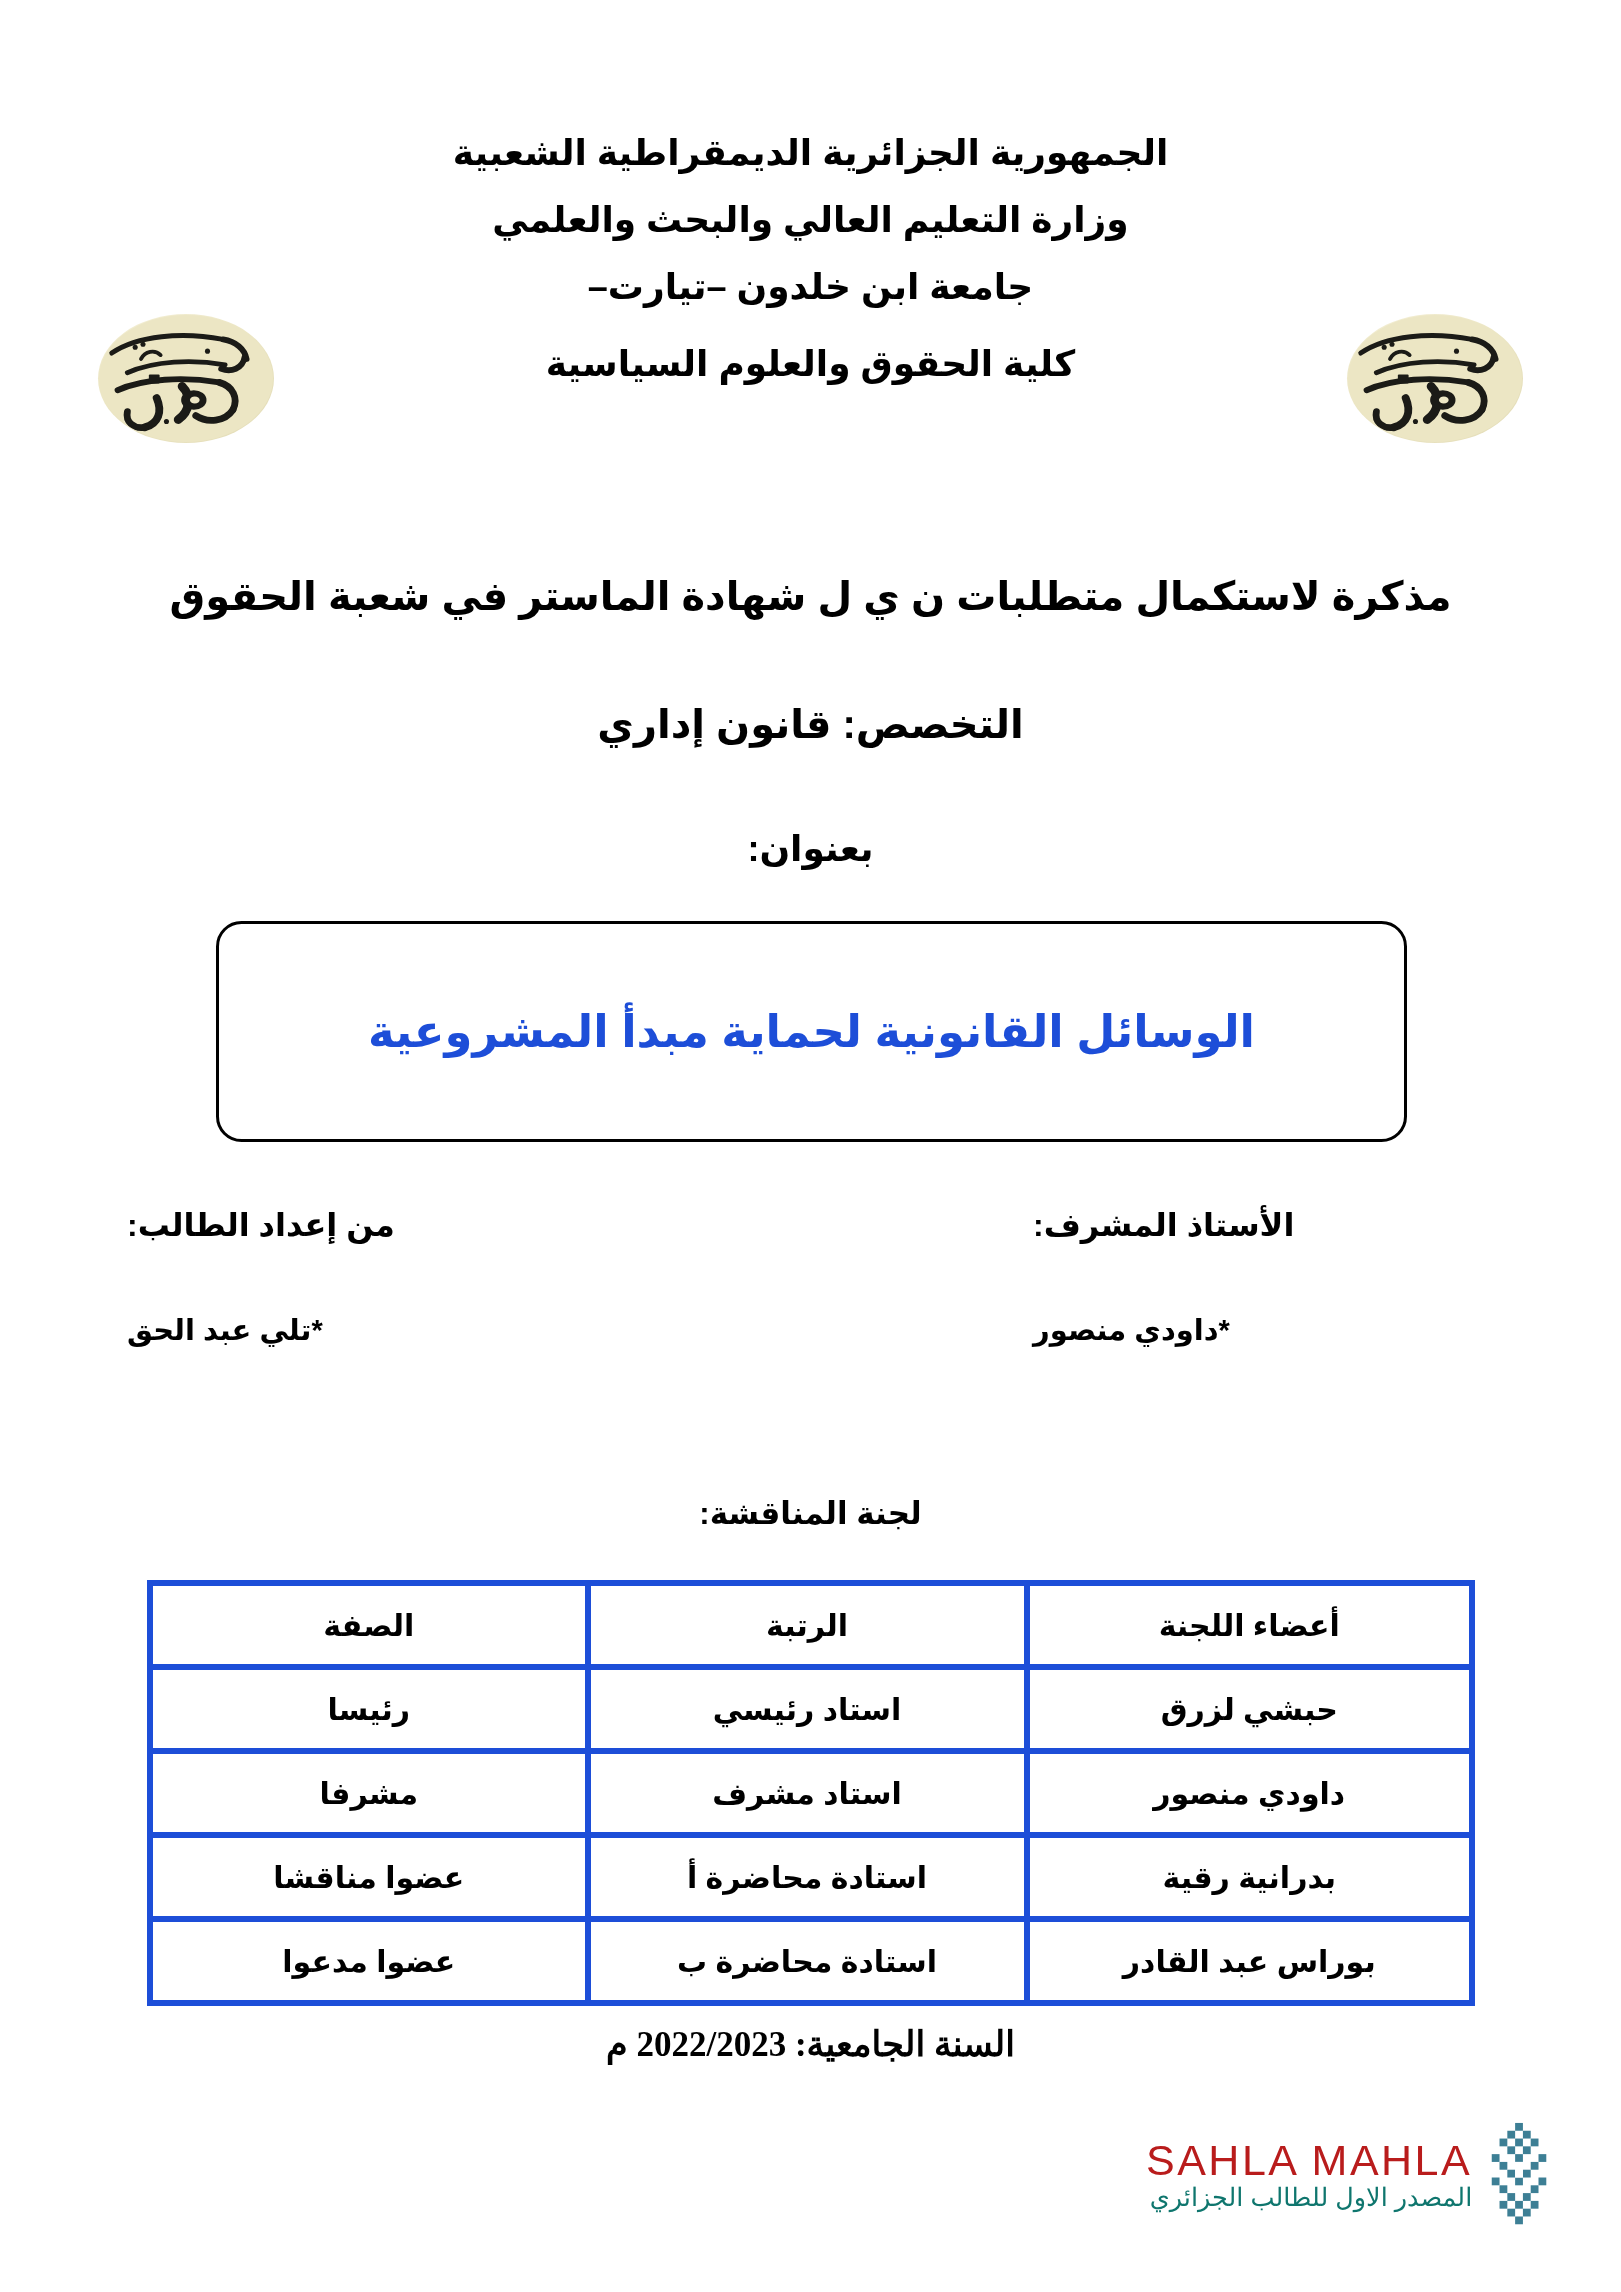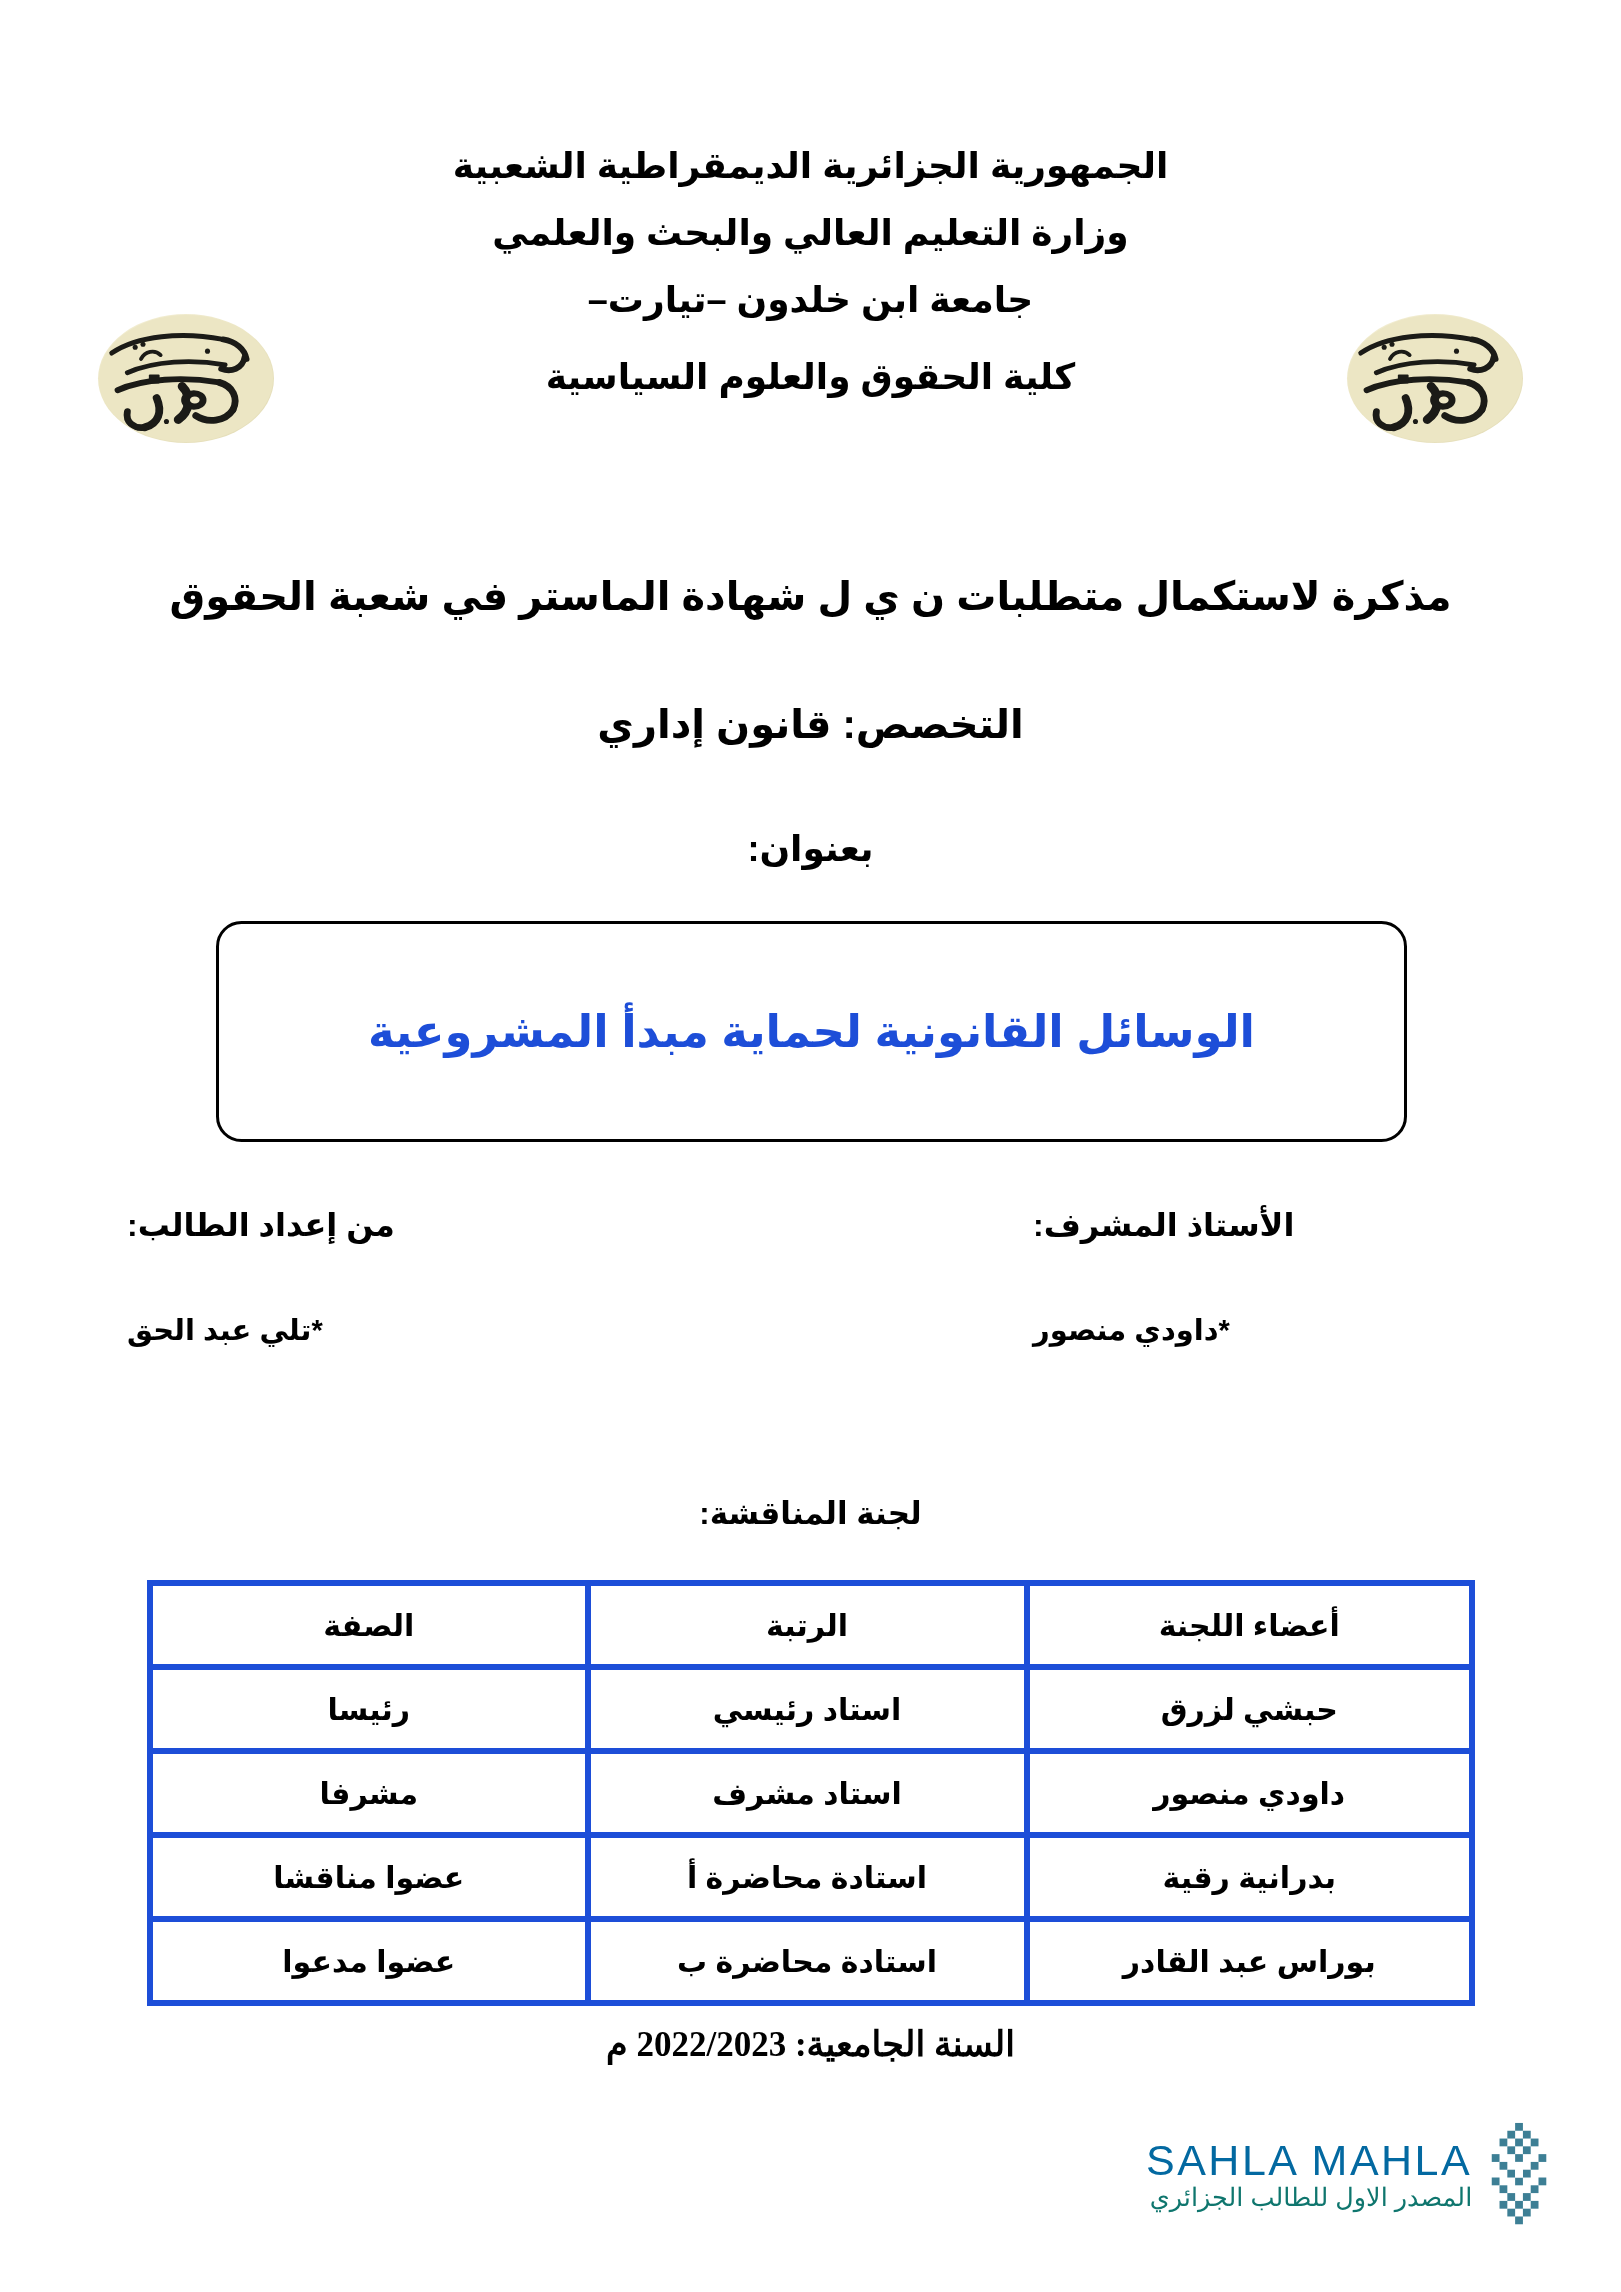--- a/index.html
+++ b/index.html
@@ -18,21 +18,21 @@
     height: 2293px;
     margin: 0 auto;
     background: #ffffff;
     overflow: hidden;
     box-sizing: border-box;
   }
 
   
   .header-block {
     position: absolute;
-    top: 148px;
+    top: 135px;
     left: 0;
     right: 0;
     text-align: center;
   }
   .header-line {
     font-weight: bold;
     font-size: 35px;
     line-height: 1.0;
     margin: 0 0 31px 0;
     letter-spacing: 0;
@@ -173,21 +173,21 @@
     align-items: center;
     justify-content: flex-start;
     direction: ltr;
   }
   .wm-mark { flex: 0 0 auto; width: 76px; height: 110px; margin-left: 5.9px; }
   .wm-text { flex: 1 1 auto; text-align: right; padding-right: 3.9px; }
   .wm-title {
     font-family: "Liberation Sans", "DejaVu Sans", sans-serif;
     font-size: 43px;
     letter-spacing: 2.5px;
-    color: #0369a1;
+    color: #b91c1c;
     line-height: 1.0;
     white-space: nowrap;
   }
   .wm-sub {
     font-family: Liberation Sans, sans-serif;
     font-size: 25.5px;
     color: #0f766e;
     direction: rtl;
     margin-top: 0;
     white-space: nowrap;

